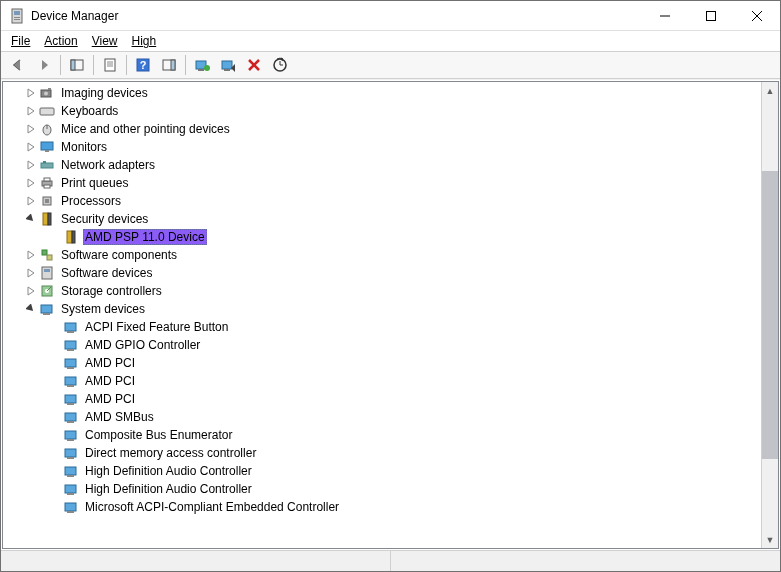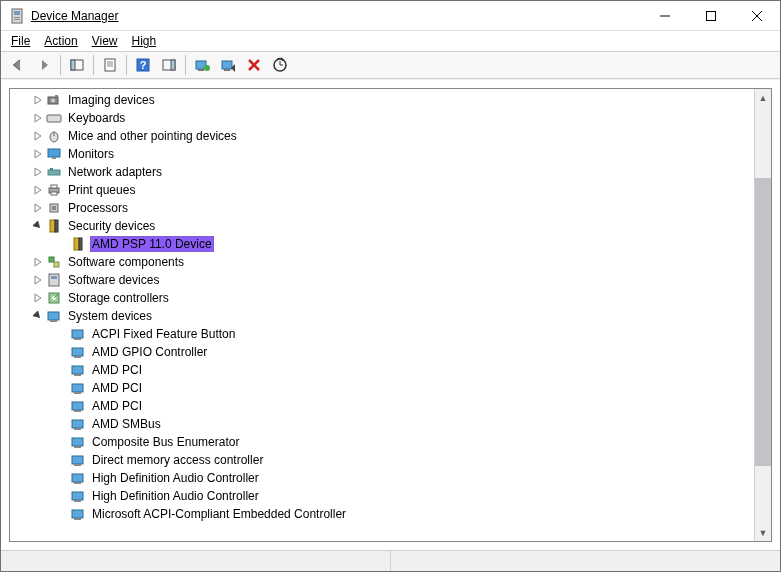--- a/index.html
+++ b/index.html
@@ -1,31 +1,31 @@
 <!DOCTYPE html>
 <html><head>
 <meta charset="utf-8">
 <style>
   * { box-sizing: border-box; }
   html, body { margin:0; padding:0; font-family: "Segoe UI", Tahoma, sans-serif; font-size:12px; }
   .window { width:781px; height:572px; border:1px solid #707070; background:#fff; display:flex; flex-direction:column; }
   .titlebar { height:30px; display:flex; align-items:center; background:#fff; border-bottom:1px solid #e0e0e0; }
   .titlebar .icon { width:16px; height:16px; margin:0 6px 0 8px; display:flex; align-items:center; justify-content:center; }
-  .titlebar .title { flex:0 0 auto;text-decoration:underline; }
+  .titlebar .title { flex:0 0 auto; }
   .titlebar .spacer { flex:1; }
   .titlebar .controls { display:flex; height:100%; }
   .titlebar .ctrl { width:46px; display:flex; align-items:center; justify-content:center; }
   .menubar { height:20px; display:flex; align-items:center; padding:0 4px; gap:2px; }
   .menu-item { padding:2px 6px; }
   .menu-item .ul { text-decoration:underline; }
   .toolbar { height:28px; border-top:1px solid #d0d0d0; border-bottom:1px solid #d0d0d0; background:#f7f7f7; display:flex; align-items:center; padding:0 4px; gap:0; }
   .tbtn { width:24px; height:24px; display:flex; align-items:center; justify-content:center; border:1px solid transparent; margin:0 1px; }
   .tb-sep { width:1px; height:20px; background:#c0c0c0; margin:0 3px; }
   .content { flex:1; display:flex; position:relative; overflow:hidden; border-top:1px solid #f0f0f0; }
-  .tree-wrap { flex:1; overflow:hidden; position:relative; border:1px solid #828790; margin:8px; }
+  .tree-wrap { flex:1; overflow:hidden; position:relative; border:1px solid #828790; margin:1px; }
   .tree { position:absolute; inset:0 17px 0 0; overflow:hidden; padding:2px 0 0 0; }
   .row { display:flex; align-items:center; height:18px; white-space:nowrap; }
   .row .expander { width:16px; display:flex; align-items:center; justify-content:center; color:#5a5a5a; font-size:10px; }
   .row .icon { width:16px; height:16px; margin-right:4px; display:flex; align-items:center; justify-content:center; }
   .row .label { padding:0 2px; }
   .row.selected .label { background:#8b5cf6; border:1px dotted #66a; padding:0 1px; }
   .indent-1 { padding-left:20px; }
   .indent-2 { padding-left:44px; }
   .vscroll { position:absolute; right:0; top:0; bottom:0; width:17px; background:#f0f0f0; border-left:1px solid #d0d0d0; }
   .vscroll .arrow { height:17px; display:flex; align-items:center; justify-content:center; color:#606060; font-size:9px; }

